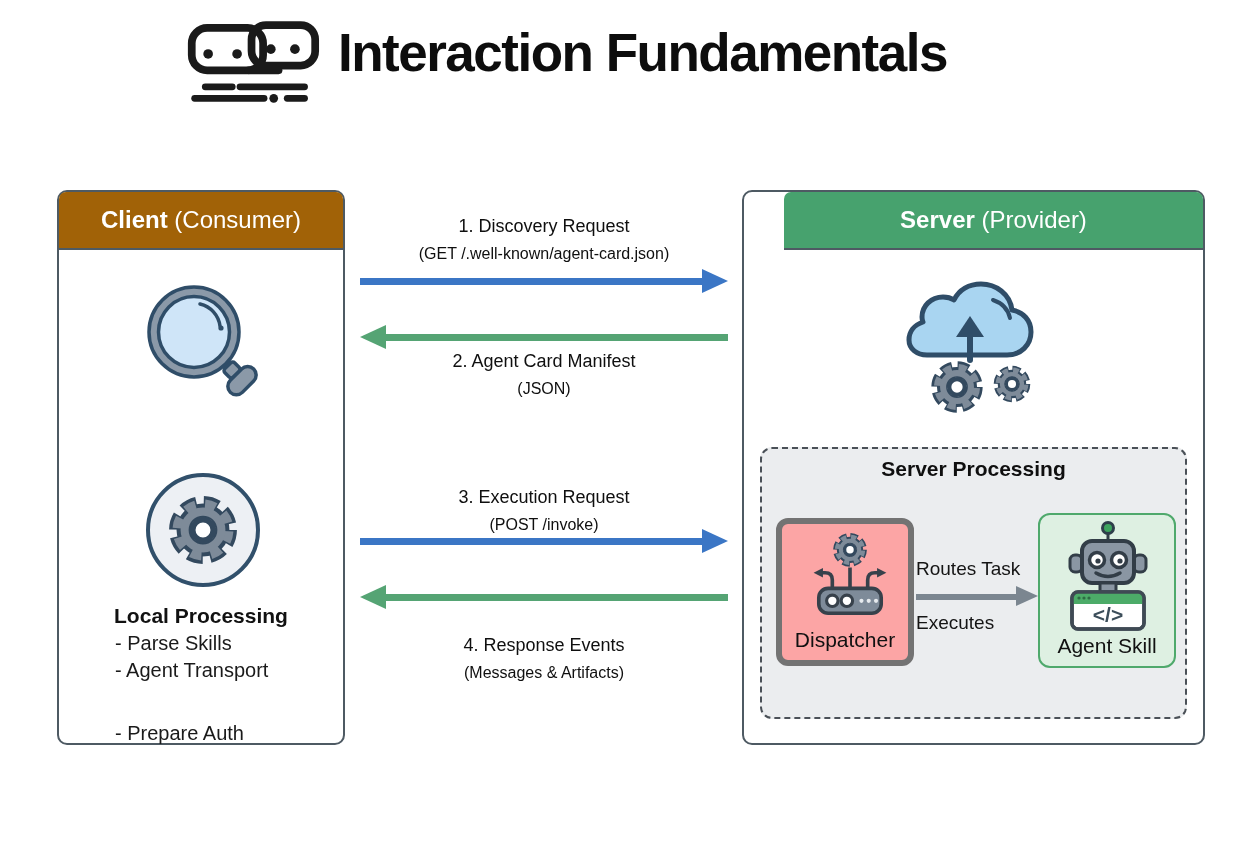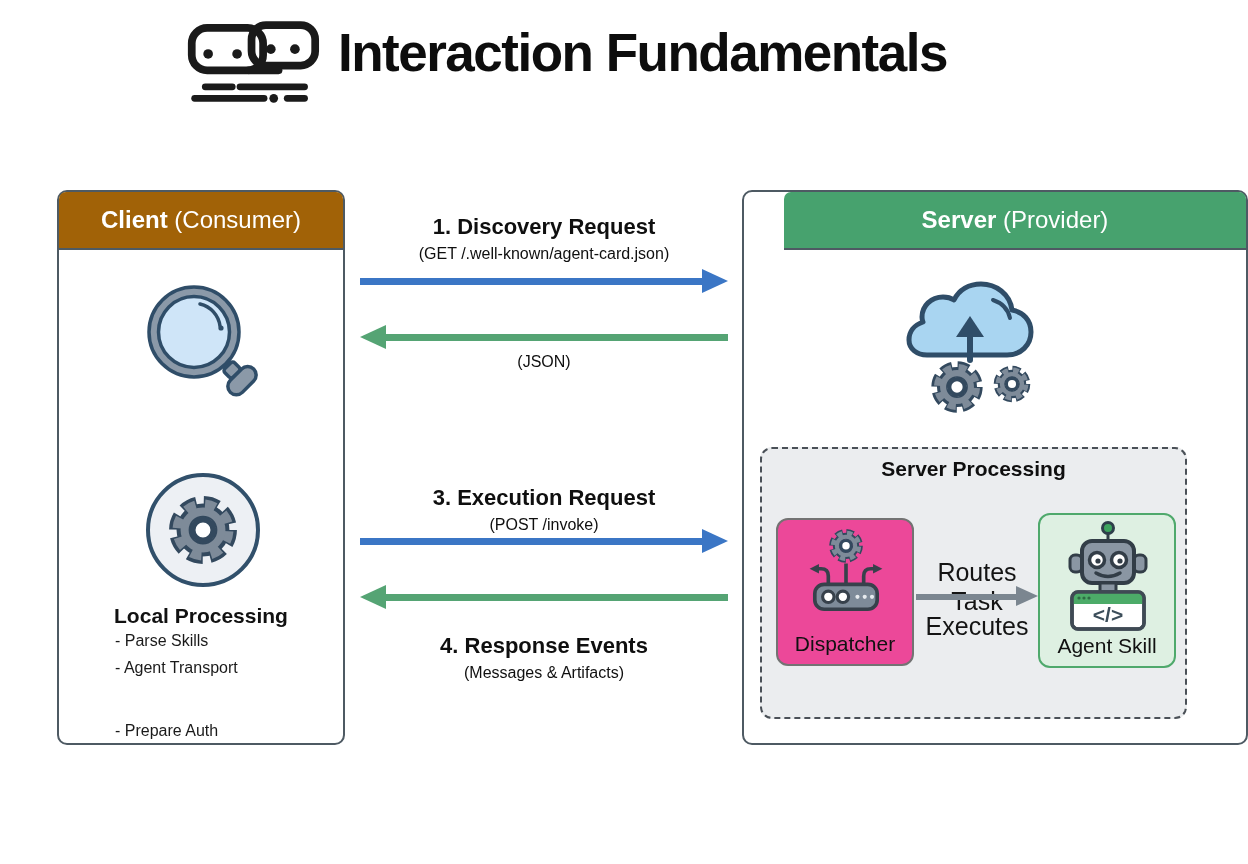--- a/index.html
+++ b/index.html
@@ -8,38 +8,38 @@
 
   
   .logo{position:absolute;left:185px;top:18px;width:135px;height:97px;overflow:visible;}
   .page-title{position:absolute;left:338px;top:22px;font-size:53px;font-weight:bold;
               letter-spacing:-1.5px;color:#0d0d0d;white-space:nowrap;}
 
   
   .panel{position:absolute;top:190px;height:555px;background:#fff;border:2px solid #4e5a63;
          border-radius:10px;box-sizing:border-box;}
   .panel-client{left:57px;width:288px;}
-  .panel-server{left:742px;width:506px;padding-left:40px;}
+  .panel-server{left:742px;width:463px;padding-left:40px;}
   .panel-header{height:56px;line-height:56px;text-align:center;color:#fff;font-size:24px;
                 border-bottom:2px solid #4e5a63;border-radius:7px 7px 0 0;}
   .panel-client .panel-header{background:#a16207;}
   .panel-server .panel-header{background:#47a26e;}
   .hdr-bold{font-weight:bold;}
 
   
   .magnifier{position:absolute;left:83px;top:92px;width:120px;height:120px;overflow:visible;}
   .gear-badge{position:absolute;left:82px;top:276px;width:124px;height:124px;overflow:visible;}
   .lp-title{position:absolute;left:0;top:412px;width:100%;text-align:center;
             font-size:21px;font-weight:bold;color:#111;}
-  .lp-item{position:absolute;left:56px;font-size:16px;color:#1a1a1a;white-space:nowrap;}
+  .lp-item{position:absolute;left:56px;font-size:20px;color:#1a1a1a;white-space:nowrap;}
   .lp-item.i0{top:440px;} .lp-item.i1{top:467px;} .lp-item.i2{top:494px;margin-top:36px;}
 
   
   .msg{position:absolute;left:352px;width:384px;text-align:center;line-height:27px;color:#0f0f0f;}
-  .msg-title{font-size:22px;font-weight:bold;}
+  .msg-title{font-size:18px;font-weight:normal;}
   .msg-sub{font-size:16px;}
   .msg1{top:213px;} .msg2{top:348px;} .msg3{top:484px;} .msg4{top:632px;}
 
   .flow-arrow{position:absolute;height:25px;}
   .flow-arrow .shaft{position:absolute;top:9px;height:7px;background:currentColor;}
   .flow-arrow.dir-right .shaft{left:0;right:22px;}
   .flow-arrow.dir-left  .shaft{left:22px;right:0;}
   .flow-arrow .head{position:absolute;top:0;width:0;height:0;
                     border-top:12.5px solid transparent;border-bottom:12.5px solid transparent;}
   .flow-arrow.dir-right .head{right:0;border-left:26px solid;}
@@ -57,28 +57,28 @@
   .mini.flow-arrow .head{border-top:10.5px solid transparent;border-bottom:10.5px solid transparent;}
   .mini.flow-arrow.dir-right .head{border-left:22px solid;}
 
   
   .cloud-icon{position:absolute;left:151px;top:78px;width:160px;height:150px;overflow:visible;}
   .proc-box{position:absolute;left:16px;top:255px;width:427px;height:272px;box-sizing:border-box;
             background:#ebedef;border:2px dashed #4a5057;border-radius:12px;}
   .proc-title{position:absolute;left:0;top:8px;width:100%;text-align:center;
               font-size:21px;font-weight:bold;color:#0f0f0f;}
   .proc-card{position:absolute;box-sizing:border-box;border-radius:12px;}
-  .card-dispatcher{left:14px;top:69px;width:138px;height:148px;background:#ec4899;border:2px solid #737373;}
+  .card-dispatcher{left:14px;top:69px;width:138px;height:148px;background:#fca5a5;border:6px solid #737373;}
   .card-agent{left:276px;top:64px;width:138px;height:155px;background:#def0e2;border:2px solid #4fa96c;}
   .card-label{position:absolute;left:0;bottom:8px;width:100%;text-align:center;
               font-size:21px;color:#111;}
   .card-icon{position:absolute;overflow:visible;}
   .disp-icon{left:16px;top:4px;width:104px;height:104px;}
   .robot-icon{left:18px;top:4px;width:100px;height:112px;}
-  .flow-label{position:absolute;left:154px;width:122px;text-align:center;font-size:25px;color:#141414;}
+  .flow-label{position:absolute;left:154px;width:122px;font-size:19px;color:#141414;}
   .fl-top{top:109px;} .fl-bottom{top:163px;}
   .mini-pos{left:154px;top:137px;width:122px;}
 </style>
 </head>
 <body>
 
 <div class="stage">
 
   <svg width="0" height="0" style="position:absolute">
     <defs>
@@ -145,20 +145,21 @@
   <div class="flow-arrow dir-right blue a1">
     <div class="shaft"></div>
     <div class="head"></div>
   </div>
 
   <div class="flow-arrow dir-left green a2">
     <div class="shaft"></div>
     <div class="head"></div>
   </div>
   <div class="msg msg2">
+    <div class="msg-title">2. Agent Card Manifest</div>
     <div class="msg-sub">(JSON)</div>
   </div>
 
   <div class="msg msg3">
     <div class="msg-title">3. Execution Request</div>
     <div class="msg-sub">(POST /invoke)</div>
   </div>
   <div class="flow-arrow dir-right blue a3">
     <div class="shaft"></div>
     <div class="head"></div>

